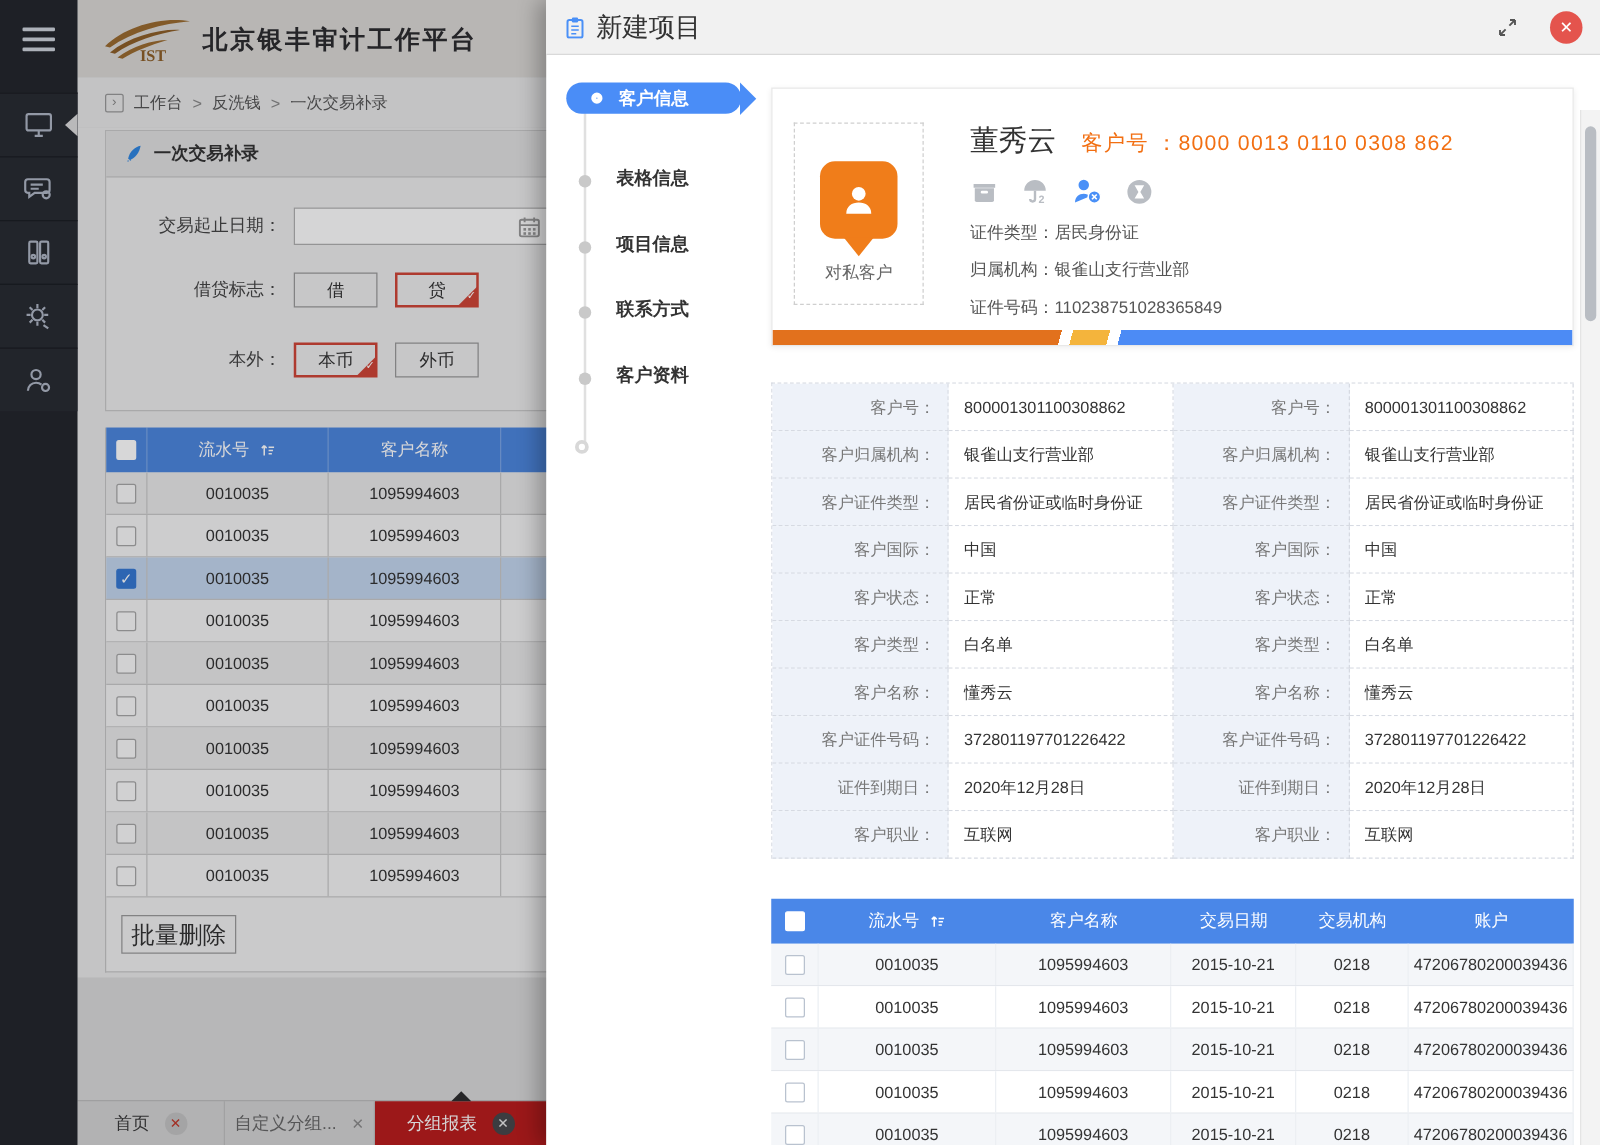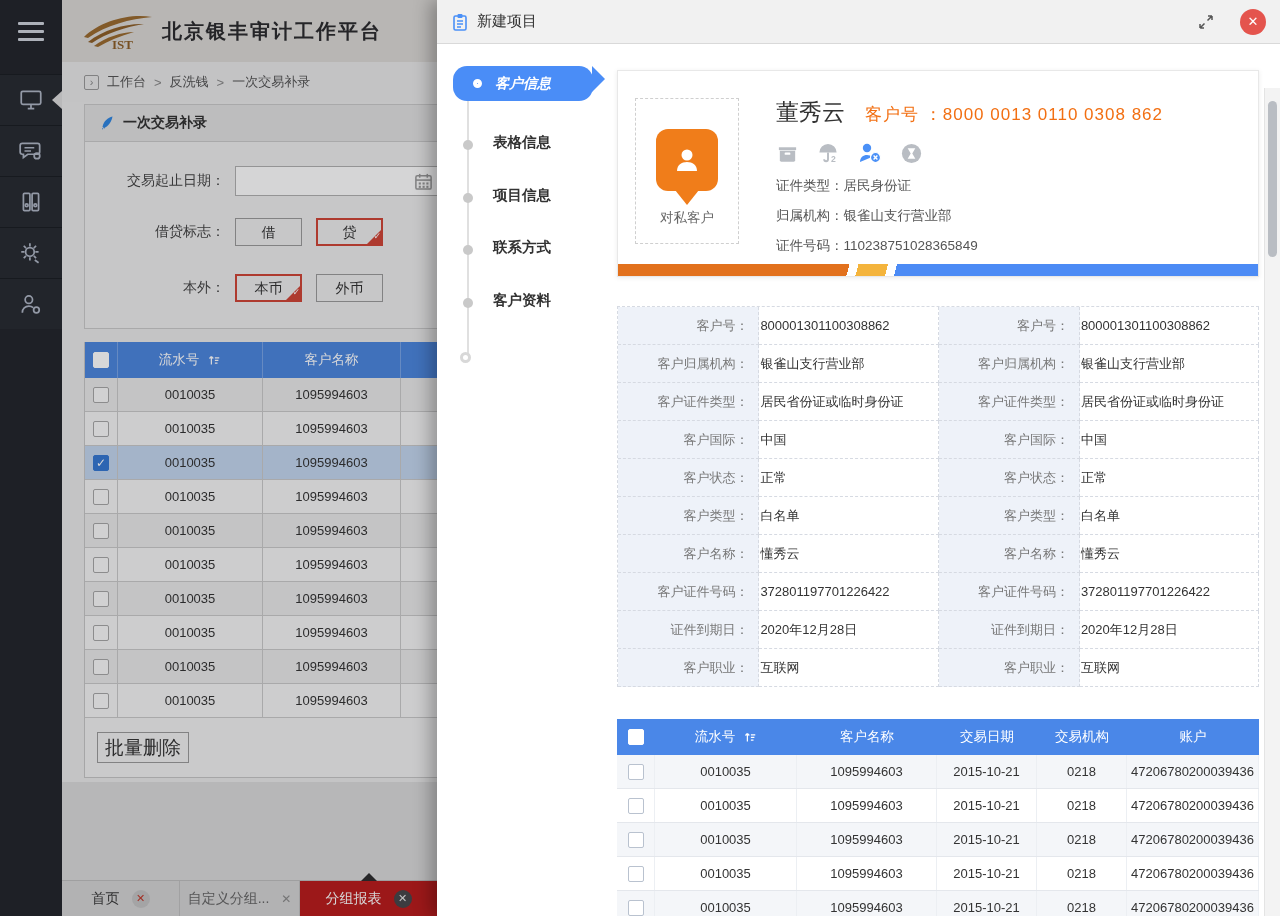--- a/index.html
+++ b/index.html
@@ -69,33 +69,33 @@
   .tab.active { background:#b91c1c; color:#fff; width:137px; border-right:none; }
   .tab.active .close-dot { background:#47474a; color:#e8e8e8; }
   .tab.active::before { content:""; position:absolute; top:-8px; left:50%; margin-left:-8px; border-left:8px solid transparent; border-right:8px solid transparent; border-bottom:8px solid #2d2d2e; }
 
   
   .dim { position:absolute; left:0; top:0; width:437px; height:916px; background:rgba(8,8,10,0.16); z-index:5; }
 
   
   .drawer { position:absolute; left:437px; top:0; width:843px; height:916px; background:#fff; z-index:10; box-shadow:-7px 0 16px rgba(0,0,0,0.28); }
   .dw-header { height:44px; background:#f1f1f1; border-bottom:1px solid #d9d9d9; display:flex; align-items:center; padding:0 14px; }
-  .dw-title { font-size:15px; color:#333; margin-left:8px; }
+  .dw-title { font-size:21px; color:#333; margin-left:8px; }
   .dw-spacer { flex:1; }
   .expand-btn { margin-right:26px; cursor:pointer; display:flex; }
   .close-btn { width:26px; height:26px; border-radius:50%; background:#e4544d; color:#fff; font-size:13px; display:flex; align-items:center; justify-content:center; cursor:pointer; }
 
   .dw-body { position:relative; height:872px; }
 
   
   .steps { position:absolute; left:0; top:0; width:180px; height:100%; }
   .step-line { position:absolute; left:30px; top:46px; width:2px; height:272px; background:#e0e0e0; }
   .step { position:absolute; display:flex; align-items:center; cursor:pointer; }
   .step-active { left:16px; top:22px; }
-  .step-pill { position:relative; width:140px; height:35px; background:#4a8df7; border-radius:14px; display:flex; align-items:center; padding-left:7px;font-style:italic; }
+  .step-pill { position:relative; width:140px; height:25px; background:#4a8df7; border-radius:14px; display:flex; align-items:center; padding-left:7px; }
   .step-pill::after { content:""; position:absolute; right:-12px; top:0; border-top:13.5px solid transparent; border-bottom:13.5px solid transparent; border-left:13px solid #4a8df7; }
   .step-ring { width:9px; height:9px; border:4px solid #fff; border-radius:50%; }
   .step-pill span { color:#fff; font-size:14px; font-weight:bold; margin-left:13px; }
   .step-dot { position:absolute; left:26px; width:10px; height:10px; background:#c9c9c9; border-radius:50%; }
   .step-label { position:absolute; left:56px; font-size:14.5px; font-weight:bold; color:#333; cursor:pointer; }
   .step-end { position:absolute; left:23px; top:308px; width:11px; height:11px; border:3px solid #d8d8d8; border-radius:50%; background:#fff; }
 
   
   .content { position:absolute; left:180px; top:0; width:642px; }
 
@@ -113,21 +113,21 @@
   .icon-row svg { display:block; }
   .info-line { font-size:13.5px; color:#555; margin-top:12px; }
   .stripe { position:absolute; left:0; right:0; bottom:0; height:12px;
     background:linear-gradient(105deg,#e2711d 0%,#e2711d 36%,#fff 36%,#fff 37.4%,#f4b43c 37.4%,#f4b43c 42%,#fff 42%,#fff 43.4%,#4c8bf5 43.4%,#4c8bf5 100%); }
 
   
   .detail-table { margin-top:29px; width:642px; border-top:1px dashed #d6dae2; border-left:1px dashed #d6dae2; }
   .dr { display:flex; height:38px; }
   .dr > div { border-right:1px dashed #d6dae2; border-bottom:1px dashed #d6dae2; display:flex; align-items:center; font-size:13px; }
   .d-label { width:145px; background:#eef2f9; color:#777; justify-content:flex-end; padding-right:10px; }
-  .d-value { width:184px; background:#fff; color:#333; padding-left:1px; }
+  .d-value { width:184px; background:#fff; color:#333; padding-left:12px; }
 
   
   .dtable { margin-top:32px; width:642px; }
   .dt-head { display:flex; height:36px; background:#4a87e8; color:#fff; font-size:13.5px; align-items:center; }
   .dt-cell { display:flex; align-items:center; justify-content:center; height:100%; }
   .dt-cb { width:38px; } .dt-sn { width:142px; gap:8px; } .dt-name { width:140px; } .dt-date { width:100px; } .dt-org { width:90px; } .dt-acct { flex:1; }
   .dt-row { display:flex; height:34px; font-size:13px; color:#333; background:#fff; border-bottom:1px solid #e4e7ec; align-items:stretch; }
   .dt-row:nth-child(even) { background:#f4f6f9; }
   .dt-row .dt-cell { border-right:1px solid #eceff3; }
   .dt-row .cb { border-color:#b9c2cf; background:#fff; }

